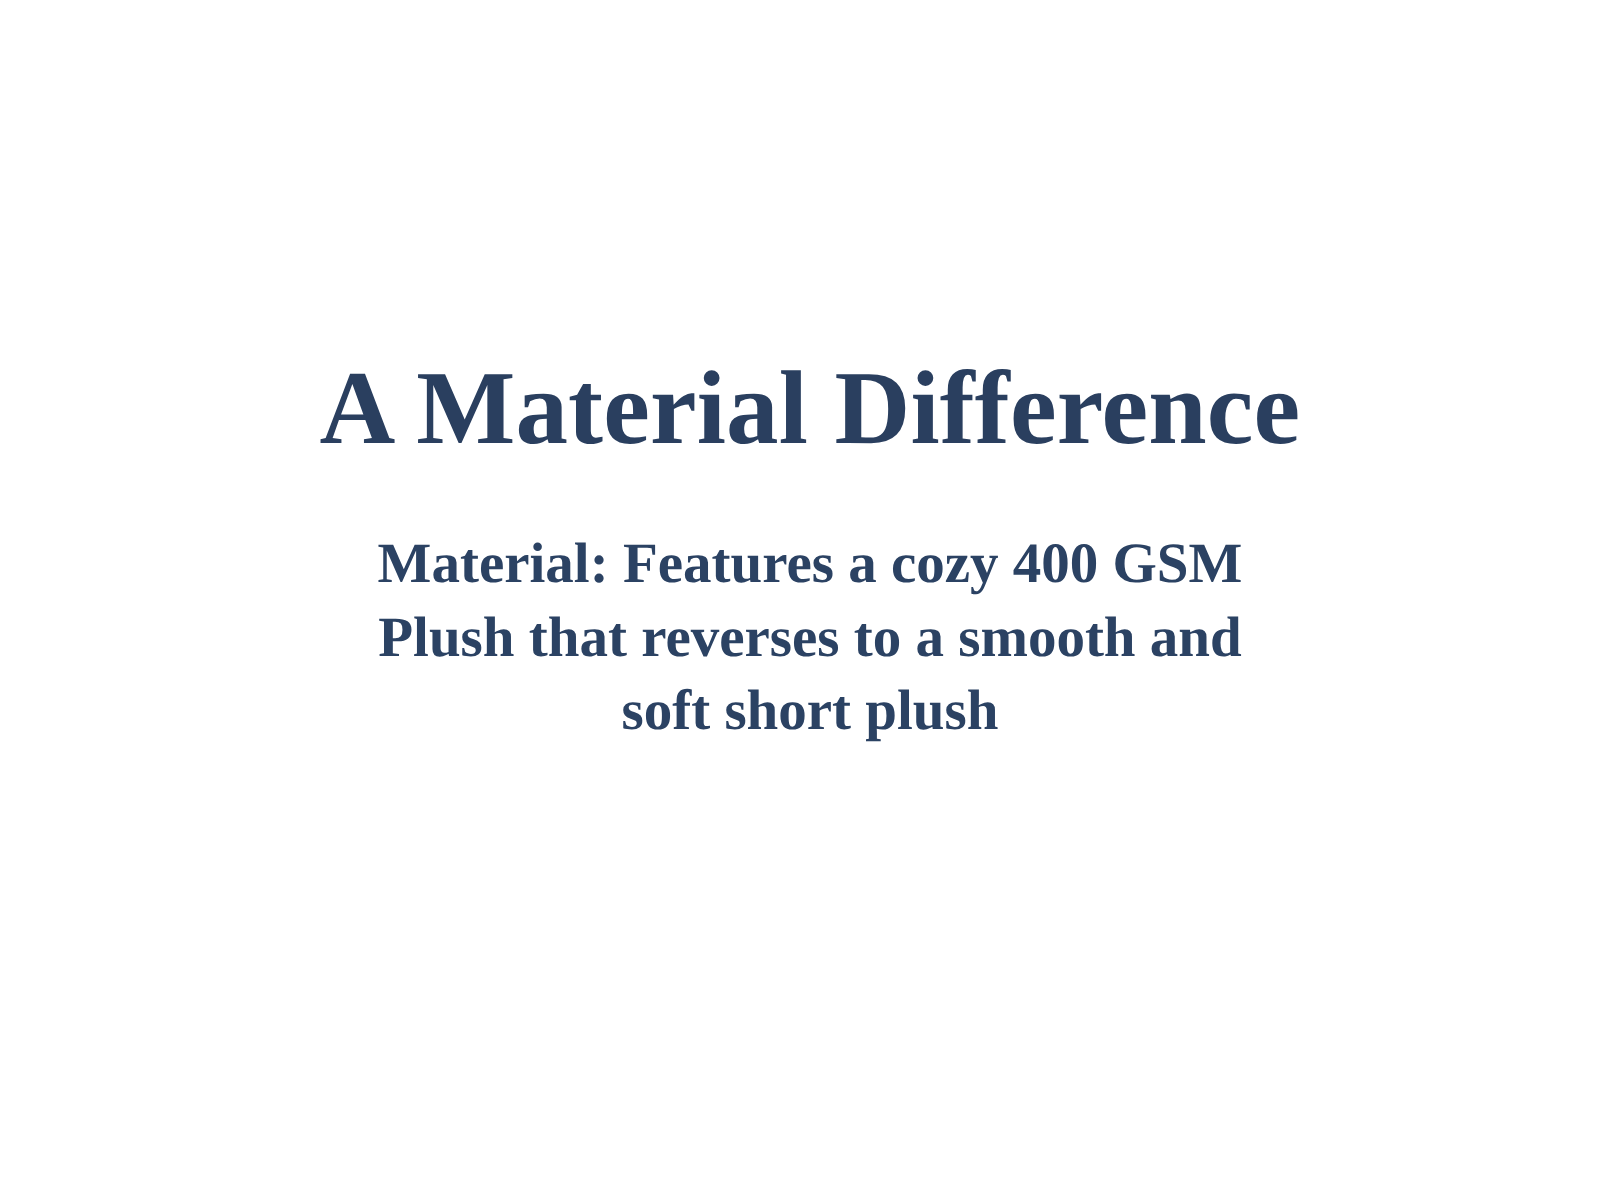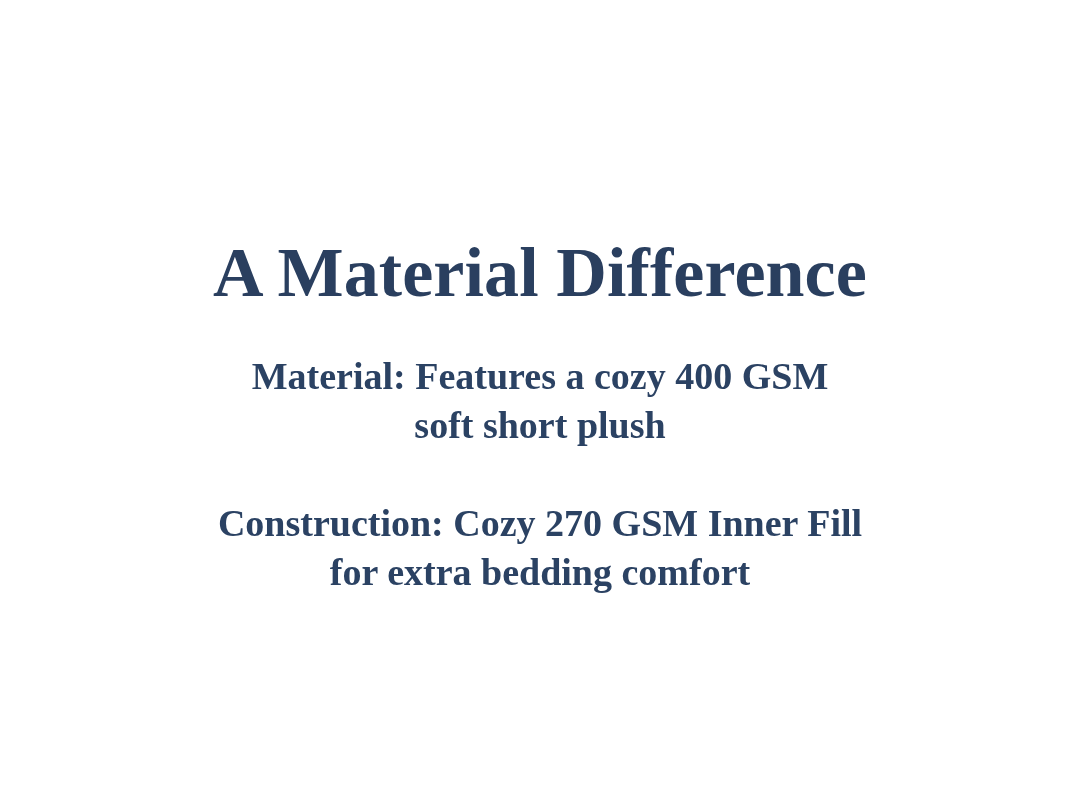--- a/index.html
+++ b/index.html
@@ -84,27 +84,24 @@
 <div class="slide">
 
   <div class="content">
 
     <h1 class="headline">A Material Difference</h1>
 
     <div class="body-block">
 
       <p class="para">
         <span class="ln">Material: Features a cozy 400 GSM</span>
+        <span class="ln">Plush that reverses to a smooth and</span>
         <span class="ln">soft short plush</span>
       </p>
 
       <div class="para-gap"></div>
 
-      <p class="para">
-        <span class="ln">Construction: Cozy 270 GSM Inner Fill</span>
-        <span class="ln">for extra bedding comfort</span>
-      </p>
 
     </div>
 
   </div>
 
 </div>
 
 </body></html>

